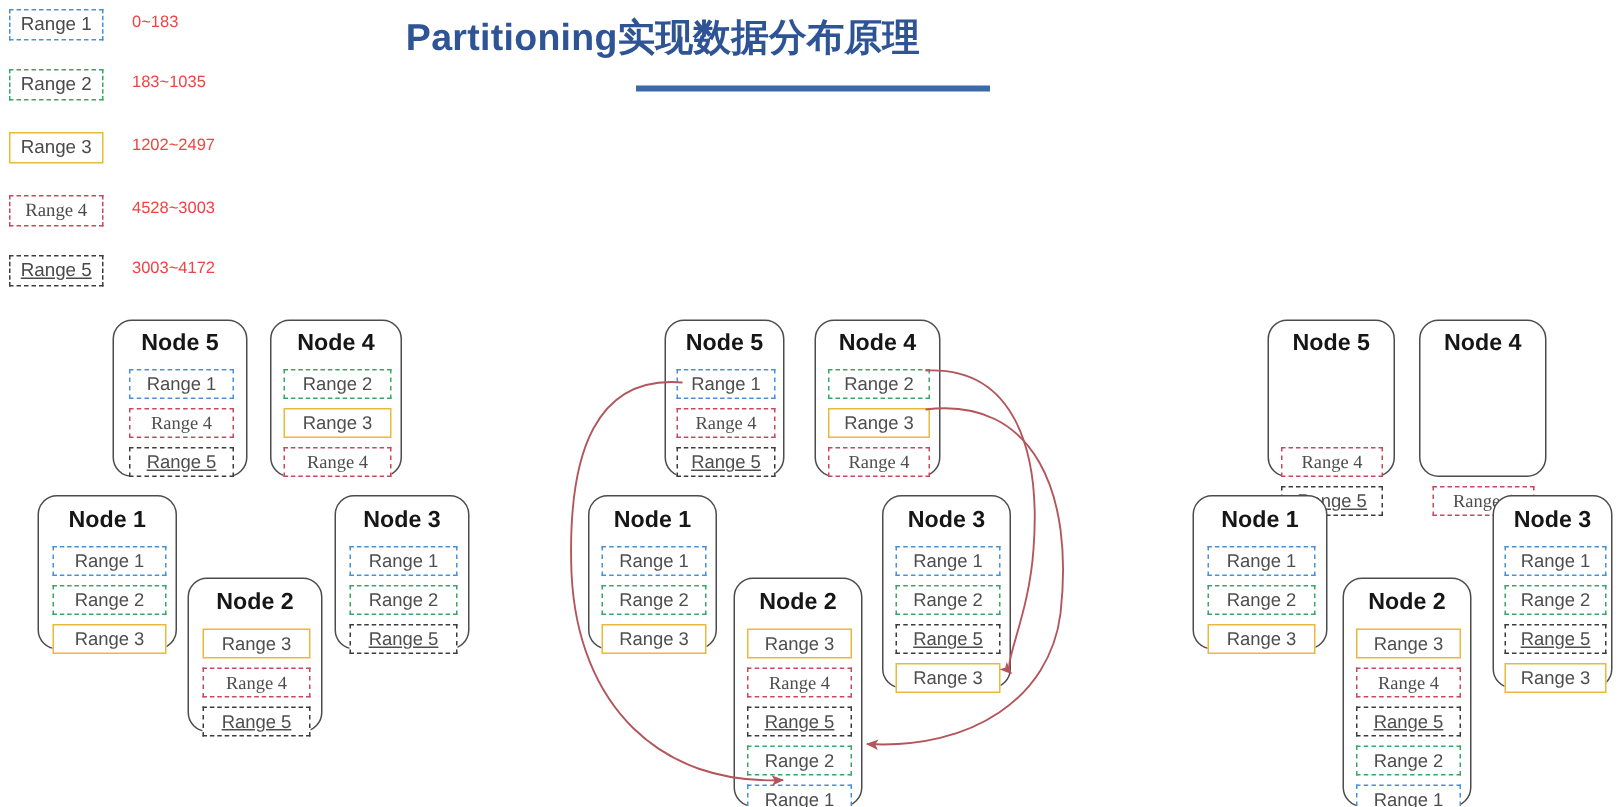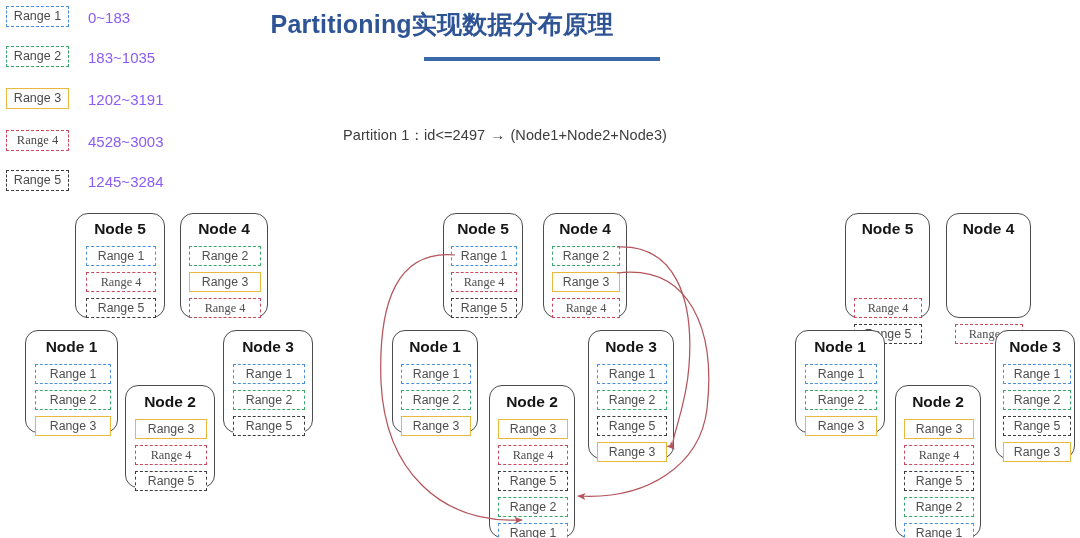--- a/index.html
+++ b/index.html
@@ -30,30 +30,30 @@
 
   
   #legend{position:absolute;left:0px;top:0px;}
   .legend-row{position:absolute;left:6px;height:22px;}
   .legend-chip{
     position:absolute;left:0;top:0;width:63px;height:21px;
     box-sizing:border-box;line-height:19px;text-align:center;
     font-size:12.5px;color:#4a4a4a;background:#fff;
   }
   .legend-val{
-    position:absolute;left:82px;top:3px;font-size:15px;color:#8b5cf6;
+    position:absolute;left:82px;top:3px;font-size:11px;color:#ef4444;
     white-space:nowrap;
   }
 
   
   .r1{border:1.4px dashed #4a90d9;}
   .r2{border:1.4px dashed #3aa665;}
   .r3{border:1.4px solid  #e8b93c;}
   .r4{border:1.4px dashed #c9485b;font-family:Liberation Serif, serif;}
-  .r5{border:1.4px dashed #3c3c3c;}
+  .r5{border:1.4px dashed #3c3c3c;text-decoration:underline;}
 
   
   .node{
     position:absolute;box-sizing:border-box;
     border:1.6px solid #4c4c4c;border-radius:13px;background:#fff;
   }
   .node-title{
     position:absolute;left:0;width:100%;text-align:center;
     font-size:15.5px;font-weight:bold;color:#161616;white-space:nowrap;
   }
@@ -67,44 +67,41 @@
   #arrows{position:absolute;left:0;top:0;width:1080px;height:538px;}
 </style>
 </head>
 <body>
 
 <div id="stage">
 
   <div id="title">Partitioning实现数据分布原理</div>
   <div id="title-rule"></div>
 
-  <div id="partition-line">
-    <span>Partition 1：id&lt;=2497</span><span class="arrow">→</span><span>(Node1+Node2+Node3)</span>
-  </div>
 
   <div id="legend">
       <div class="legend-row" style="top: 6px;">
         <div class="legend-chip r1">Range 1</div>
         <div class="legend-val">0~183</div>
       </div>
       <div class="legend-row" style="top: 46px;">
         <div class="legend-chip r2">Range 2</div>
         <div class="legend-val">183~1035</div>
       </div>
       <div class="legend-row" style="top: 88px;">
         <div class="legend-chip r3">Range 3</div>
-        <div class="legend-val">1202~3191</div>
+        <div class="legend-val">1202~2497</div>
       </div>
       <div class="legend-row" style="top: 130px;">
         <div class="legend-chip r4">Range 4</div>
         <div class="legend-val">4528~3003</div>
       </div>
       <div class="legend-row" style="top: 170px;">
         <div class="legend-chip r5">Range 5</div>
-        <div class="legend-val">1245~3284</div>
+        <div class="legend-val">3003~4172</div>
       </div>
     </div>
 
   <div class="node" style="left: 75px; top: 213px; width: 90px; height: 105px;">
       <div class="node-title" style="top: 6px;">Node 5</div>
       <div class="slot r1" style="left: 10px; width: 70px; top: 32px;">Range 1</div>
       <div class="slot r4" style="left: 10px; width: 70px; top: 58px;">Range 4</div>
       <div class="slot r5" style="left: 10px; width: 70px; top: 84px;">Range 5</div>
     </div>
     <div class="node" style="left: 180px; top: 213px; width: 88px; height: 105px;">

